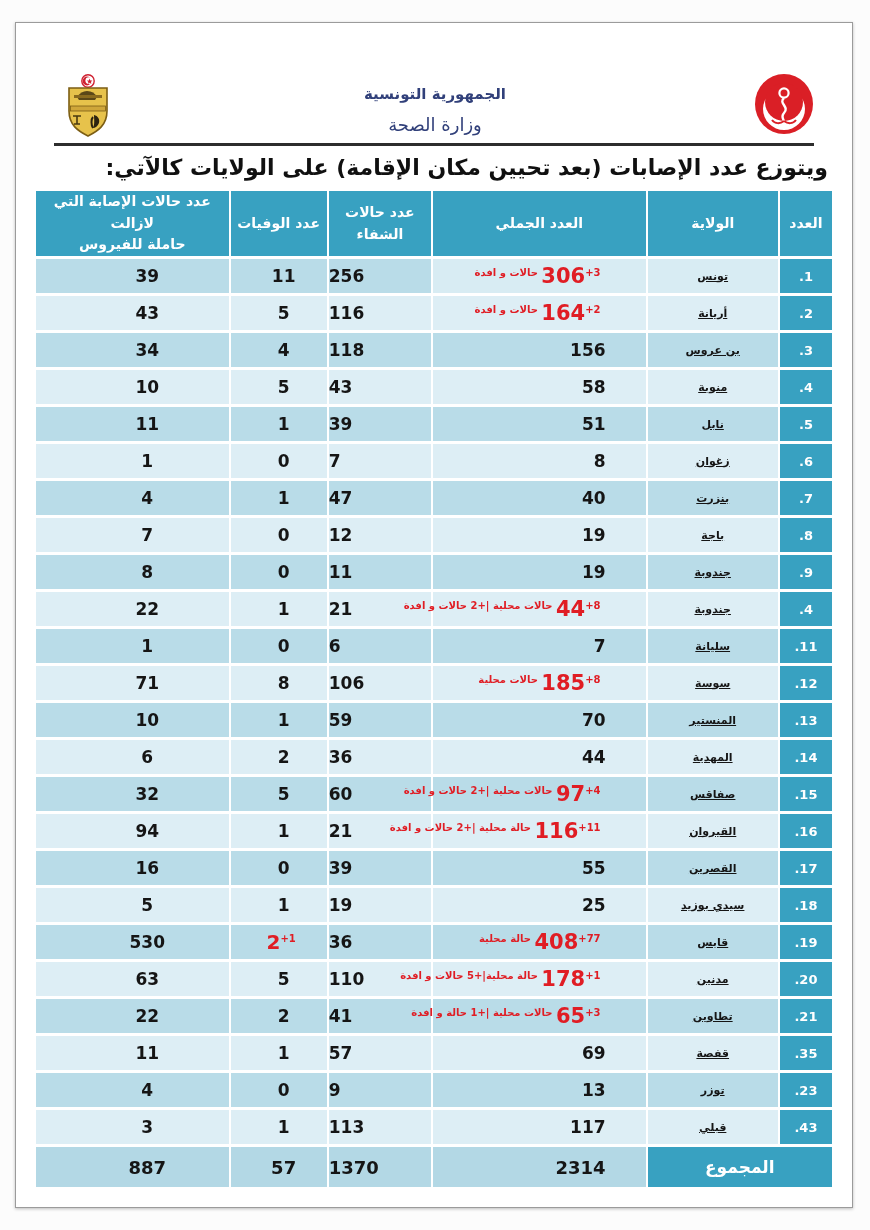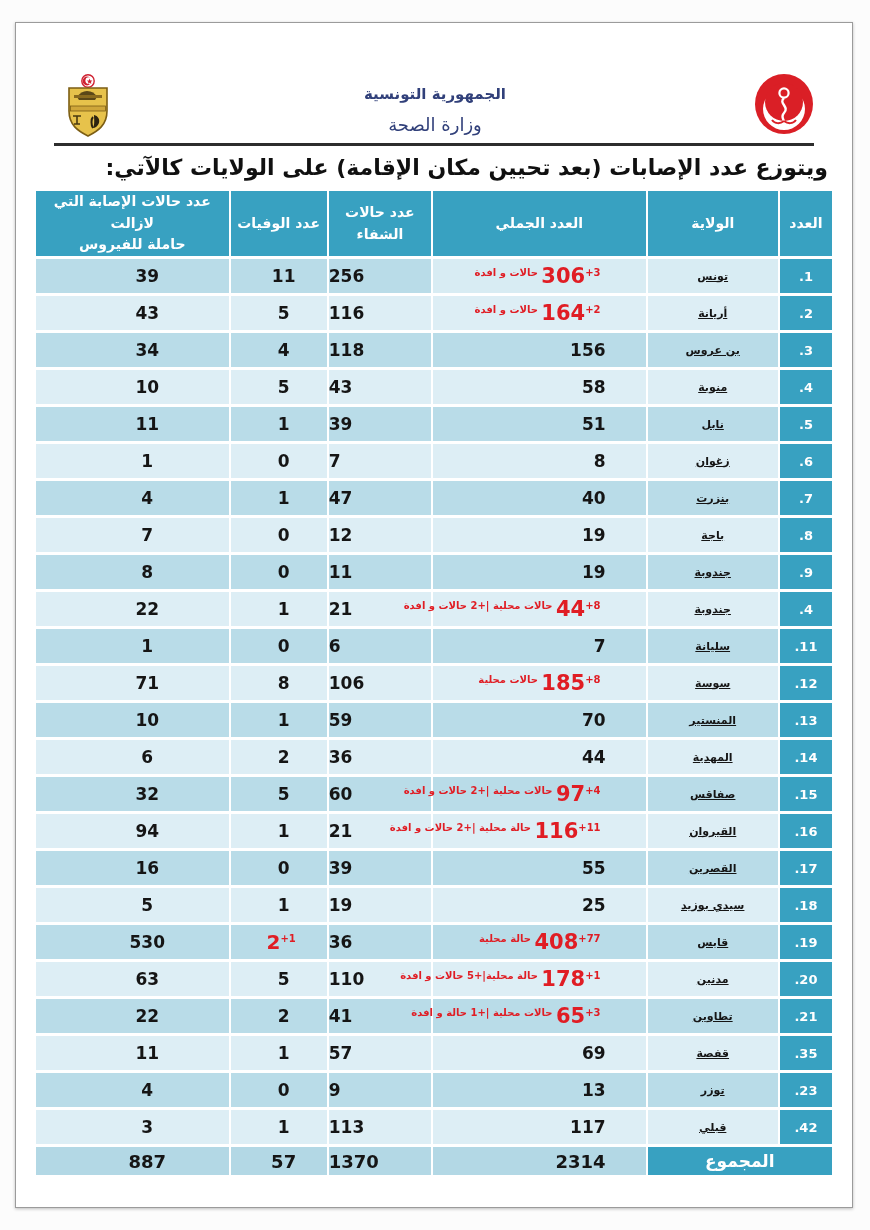--- a/index.html
+++ b/index.html
@@ -31,21 +31,21 @@
   td.c-act{text-align:center;padding-left:30px;}
   tr.odd  td.c-gov, tr.odd  td.c-total, tr.odd  td.c-rec, tr.odd  td.c-dth, tr.odd  td.c-act{background:#b9dce8;}
   tr.even td.c-gov, tr.even td.c-total, tr.even td.c-rec, tr.even td.c-dth, tr.even td.c-act{background:#ddeef5;}
   tr.first td.c-gov, tr.first td.c-total{background:#d8ecf3;}
   .big{font-size:17px;}
   .big.red{color:#e01d24;font-size:21px;}
   .note{color:#e01d24;font-size:10px;font-weight:bold;position:relative;top:-7px;
         margin-right:5px;white-space:nowrap;}
   .red-num{color:#e01d24;font-size:20px;font-weight:bold;}
   
-  tr.total td{height:28px;}
+  tr.total td{height:40px;}
   td.t-label{background:#38a1c1;color:#fff;font-size:17px;text-align:center;}
   tr.total td.c-total, tr.total td.c-rec, tr.total td.c-dth, tr.total td.c-act{
       background:#b3d8e5;font-size:18px;}
 </style>
 </head>
 <body>
 
 <div class="page">
   <div class="card">
 
@@ -292,21 +292,21 @@
           </tr>
           <tr class="odd">
             <td class="c-idx">23.</td>
             <td class="c-gov">توزر</td>
             <td class="c-total"><span class="big">13</span></td>
             <td class="c-rec">9</td>
             <td class="c-dth">0</td>
             <td class="c-act">4</td>
           </tr>
           <tr class="even">
-            <td class="c-idx">42.</td>
+            <td class="c-idx">43.</td>
             <td class="c-gov">قبلي</td>
             <td class="c-total"><span class="big">117</span></td>
             <td class="c-rec">113</td>
             <td class="c-dth">1</td>
             <td class="c-act">3</td>
           </tr>
         </tbody>
       <tfoot>
         <tr class="total">
           <td class="t-label" colspan="2">المجموع</td>

